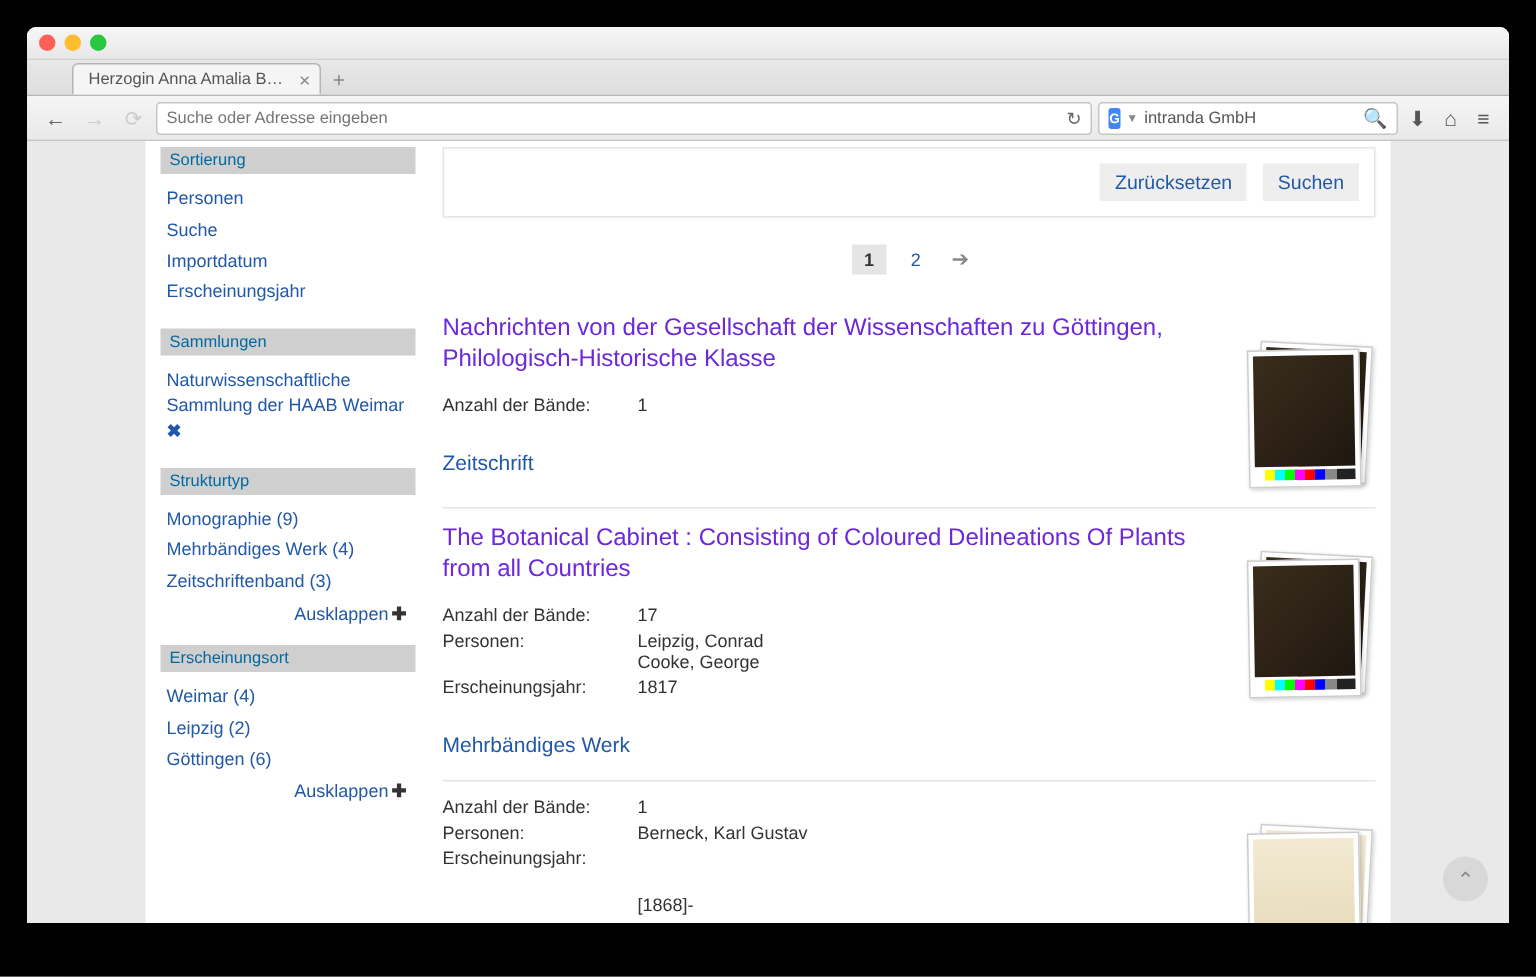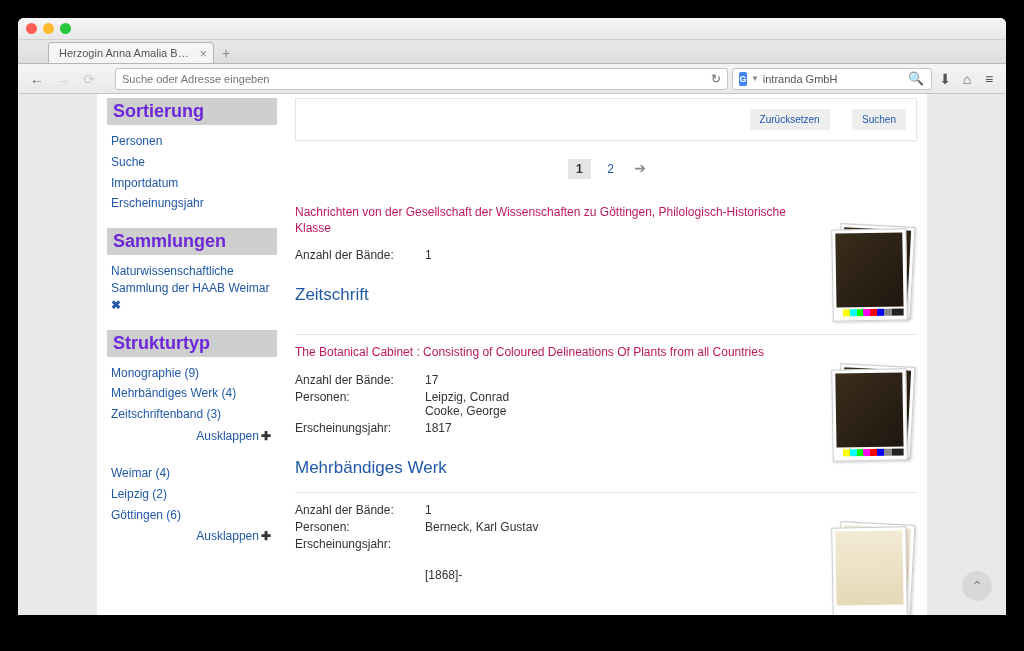--- a/index.html
+++ b/index.html
@@ -20,63 +20,63 @@
     .tabbar { background: linear-gradient(#e8e8e8, #dedede); height: 24px; display: flex; align-items: flex-end; border-bottom: 1px solid #b5b5b5; padding-left: 30px; }
     .tab { background: #f5f5f5; border: 1px solid #b5b5b5; border-bottom: none; border-radius: 4px 4px 0 0; height: 21px; padding: 0 24px 0 10px; display: flex; align-items: center; font-size: 11px; color: #555; position: relative; max-width: 180px; }
     .tab-title { white-space: nowrap; overflow: hidden; text-overflow: ellipsis; max-width: 130px; }
     .tab-close { position: absolute; right: 6px; font-size: 13px; color: #888; cursor: pointer; }
     .new-tab { width: 24px; height: 20px; display: flex; align-items: center; justify-content: center; color: #888; font-size: 14px; cursor: pointer; }
     
     
     .urlbar { background: linear-gradient(#f5f5f5, #e9e9e9); height: 30px; border-bottom: 1px solid #c5c5c5; display: flex; align-items: center; padding: 0 8px; gap: 4px; }
     .nav-btn { width: 22px; height: 22px; display: flex; align-items: center; justify-content: center; color: #666; cursor: pointer; font-size: 14px; }
     .nav-btn.disabled { color: #ccc; }
-    .url-input-wrap { flex: 1; background: #fff; border: 1px solid #c5c5c5; border-radius: 3px; height: 22px; display: flex; align-items: center; padding: 0 6px; margin-left: 11px; }
+    .url-input-wrap { flex: 1; background: #fff; border: 1px solid #c5c5c5; border-radius: 3px; height: 22px; display: flex; align-items: center; padding: 0 6px; }
     .url-input { flex: 1; border: none; outline: none; font-size: 11px; color: #999; }
     .url-reload { color: #666; font-size: 12px; cursor: pointer; padding-left: 6px; }
     .search-wrap { width: 200px; background: #fff; border: 1px solid #c5c5c5; border-radius: 3px; height: 22px; display: flex; align-items: center; padding: 0 6px; gap: 4px; }
     .search-icon-g { width: 14px; height: 14px; background: #4285f4; border-radius: 2px; font-size: 9px; color: #fff; display: flex; align-items: center; justify-content: center; font-weight: bold; }
     .search-dd { font-size: 8px; color: #888; }
     .search-input { flex: 1; border: none; outline: none; font-size: 11px; color: #555; }
     .search-mag { color: #666; font-size: 13px; cursor: pointer; }
     .toolbar-btn { width: 18px; height: 18px; display: flex; align-items: center; justify-content: center; color: #555; cursor: pointer; font-size: 14px; }
     
     
     .content-viewport { flex: 1; overflow: auto; background: #e9e9e9; position: relative; }
     .page-wrap { max-width: 830px; margin: 0 auto; background: #fff; min-height: 100%; padding: 0 10px 20px 10px; }
     
     .page-body { display: flex; gap: 18px; }
     
     
     .sidebar { width: 170px; flex-shrink: 0; padding-top: 4px; }
     .facet-group { margin-bottom: 12px; }
-    .facet-header { background: #cfcfcf; color: #6d28d9; font-weight: bold; font-size: 18px; padding: 3px 6px; }
+    .facet-header { background: #cfcfcf; color: #0369a1; font-weight: normal; font-size: 11px; padding: 3px 6px; }
     .facet-list { padding: 6px 4px 2px 4px; }
     .facet-item { display: block; color: #2158a8; font-size: 12px; text-decoration: none; padding: 2px 0; line-height: 1.4; }
     .facet-remove { color: #2158a8; font-weight: bold; cursor: pointer; }
     .facet-expand { text-align: right; color: #2158a8; font-size: 12px; cursor: pointer; padding: 4px 2px 0 0; }
     .facet-expand .plus { font-weight: bold; color: #333; margin-left: 2px; }
     
     
     .main { flex: 1; padding-top: 0; }
     .search-actions { background: #fff; border: 1px solid #e5e5e5; padding: 10px; text-align: right; margin-bottom: 18px; margin-top: 4px; box-shadow: 0 1px 2px rgba(0,0,0,0.05); }
-    .action-btn { background: #eee; border: none; color: #2158a8; font-size: 10px; padding: 5px 10px; margin-left: 18px; cursor: pointer; }
+    .action-btn { background: #eee; border: none; color: #2158a8; font-size: 13px; padding: 5px 10px; margin-left: 6px; cursor: pointer; }
     
     .pagination { text-align: center; margin-bottom: 16px; }
     .page-num { display: inline-block; min-width: 22px; padding: 3px 8px; font-size: 12px; color: #2158a8; text-decoration: none; margin: 0 2px; }
     .page-num.active { background: #e5e5e5; color: #333; font-weight: bold; }
     .page-next { display: inline-block; color: #888; font-size: 14px; margin-left: 6px; cursor: pointer; }
     
     .result { border-bottom: 1px solid #e5e5e5; padding: 10px 0 14px 0; position: relative; min-height: 140px; }
     .result:last-child { border-bottom: none; }
-    .result-title { color: #be185d; font-size: 12px; text-decoration: none; display: block; margin-bottom: 12px; padding-right: 120px; line-height: 1.3; }
+    .result-title { color: #6d28d9; font-size: 16px; text-decoration: none; display: block; margin-bottom: 12px; padding-right: 120px; line-height: 1.3; }
     .result-meta { display: flex; font-size: 12px; color: #333; margin-bottom: 3px; }
     .result-meta .label { width: 130px; }
     .result-meta .value { flex: 1; }
-    .result-type { color: #2158a8; font-size: 17px; margin-top: 20px; display: inline-block; }
+    .result-type { color: #2158a8; font-size: 14px; margin-top: 20px; display: inline-block; }
     
     .thumb-stack { position: absolute; right: 4px; top: 30px; width: 86px; height: 100px; }
     .thumb { position: absolute; background: #fff; border: 1px solid #ccc; box-shadow: 1px 1px 3px rgba(0,0,0,0.2); padding: 3px; }
     .thumb.back { right: 0; top: 0; width: 75px; height: 92px; transform: rotate(3deg); }
     .thumb.front { right: 6px; top: 4px; width: 75px; height: 92px; transform: rotate(-1deg); }
     .thumb-img { width: 100%; height: calc(100% - 10px); background: linear-gradient(135deg, #3a2d1b, #1f1710); display: block; }
     .thumb-img.light { background: linear-gradient(#f2ead3, #e6d9b8); }
     .colorbar { height: 7px; margin-top: 2px; background: linear-gradient(90deg, #fff 0%, #fff 10%, #ff0 10%, #ff0 20%, #0ff 20%, #0ff 30%, #0f0 30%, #0f0 40%, #f0f 40%, #f0f 50%, #f00 50%, #f00 60%, #00f 60%, #00f 70%, #888 70%, #888 82%, #222 82%, #222 100%); }
     
     .scroll-top { position: absolute; right: 14px; bottom: 14px; width: 30px; height: 30px; border-radius: 50%; background: #d8d8d8; display: flex; align-items: center; justify-content: center; color: #888; cursor: pointer; font-size: 14px; }
@@ -149,20 +149,21 @@
               <div class="facet-header">Strukturtyp</div>
               <div class="facet-list">
                 <a class="facet-item">Monographie (9)</a>
                 <a class="facet-item">Mehrbändiges Werk (4)</a>
                 <a class="facet-item">Zeitschriftenband (3)</a>
                 <div class="facet-expand"><span>Ausklappen</span><span class="plus">✚</span></div>
               </div>
             </div>
 
             <div class="facet-group">
+              <div class="facet-header">Erscheinungsort</div>
               <div class="facet-list">
                 <a class="facet-item">Weimar (4)</a>
                 <a class="facet-item">Leipzig (2)</a>
                 <a class="facet-item">Göttingen (6)</a>
                 <div class="facet-expand"><span>Ausklappen</span><span class="plus">✚</span></div>
               </div>
             </div>
 
           </div>
 

